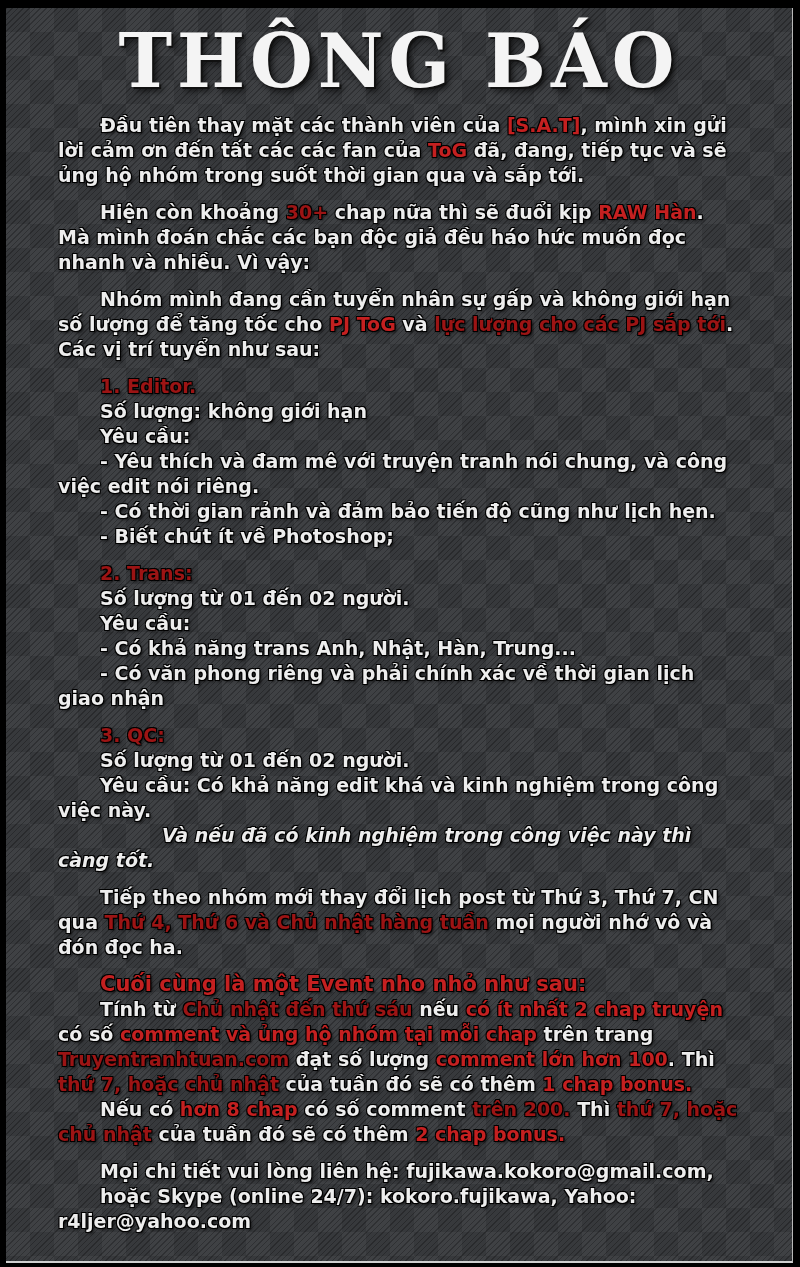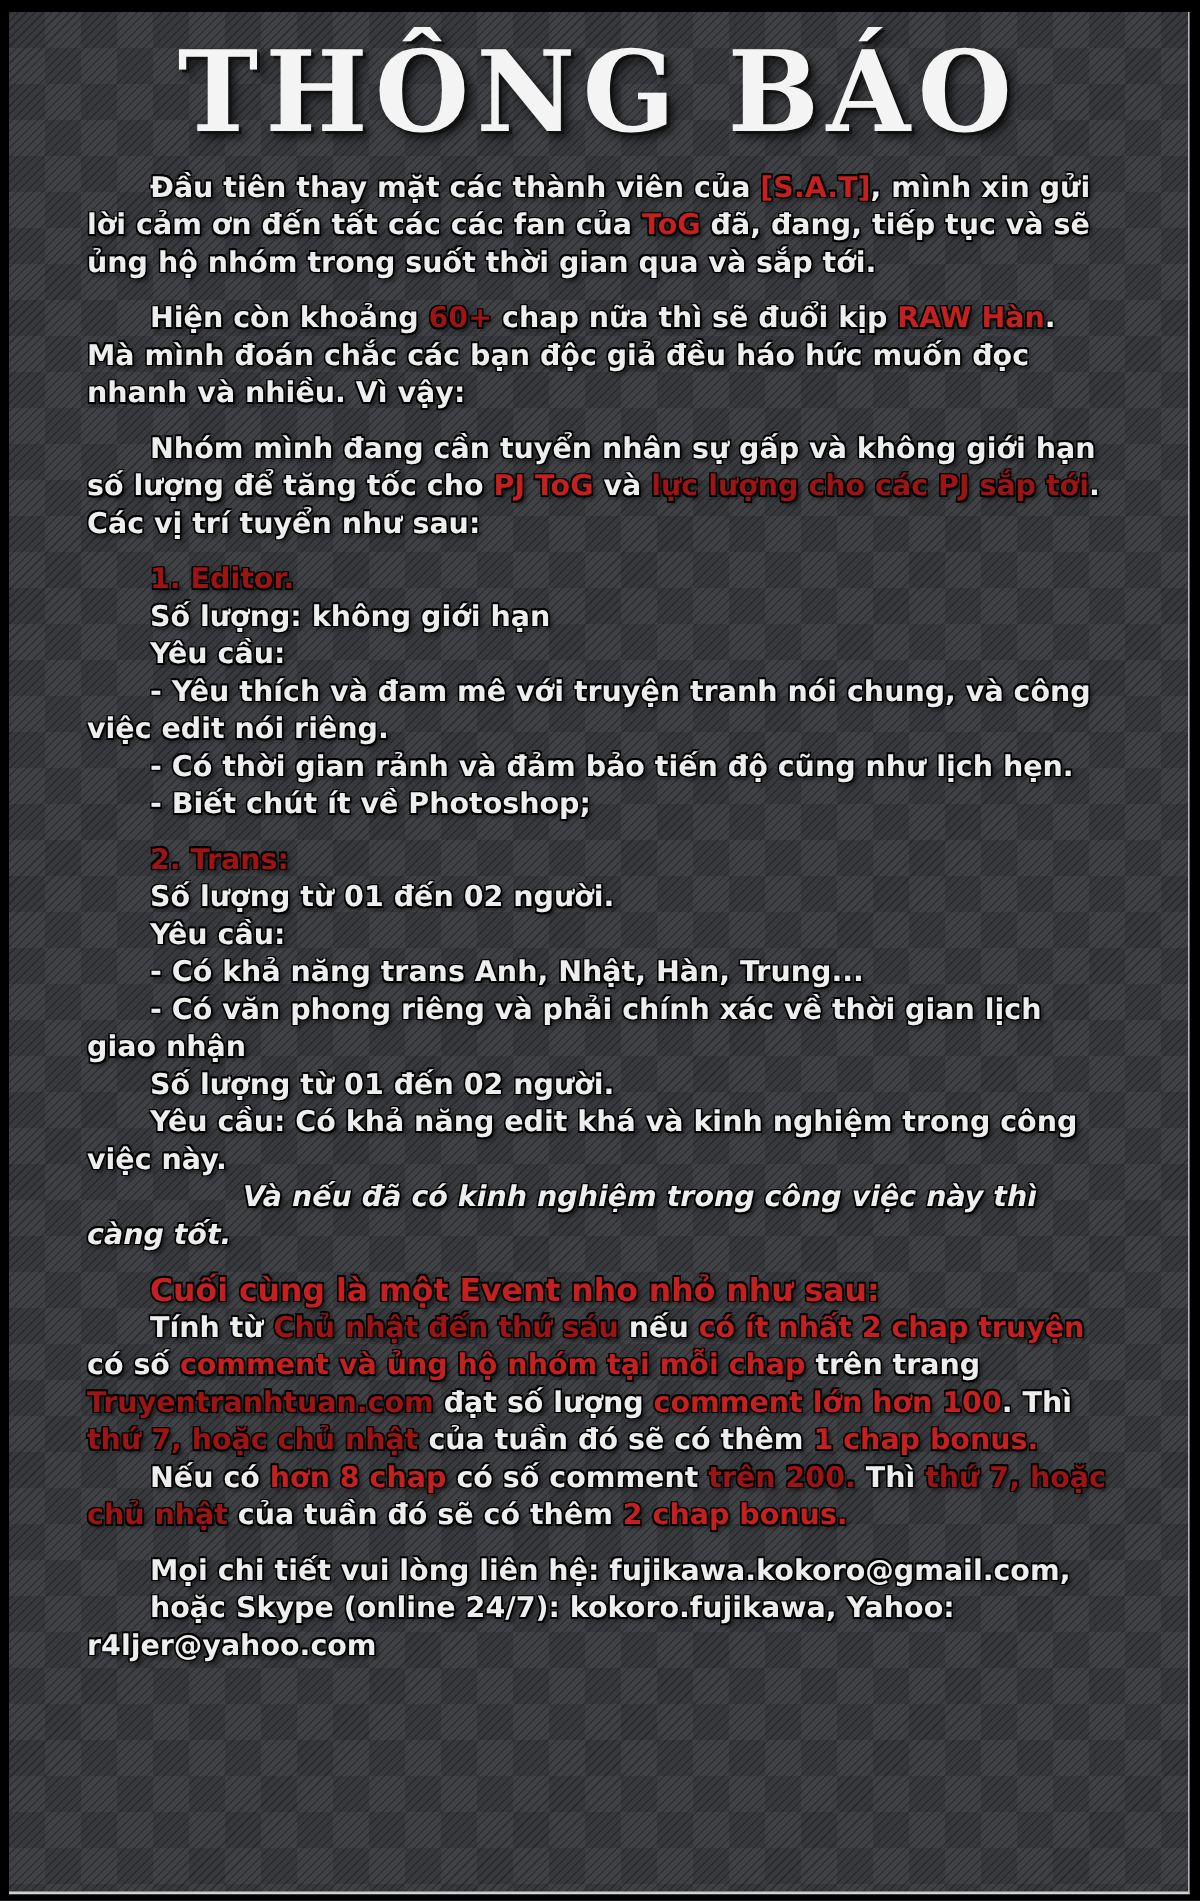--- a/index.html
+++ b/index.html
@@ -54,40 +54,42 @@
 </head>
 <body>
 
 <div class="page">
 
   <div class="title">THÔNG BÁO</div>
 
   <div class="content">
 
     <p class="ind"><span class="seg-w">Đầu tiên thay mặt các thành viên của </span><span class="seg-r">[S.A.T]</span><span class="seg-w">, mình xin gửi lời cảm ơn đến tất các các fan của </span><span class="seg-r">ToG</span><span class="seg-w"> đã, đang, tiếp tục và sẽ ủng hộ nhóm trong suốt thời gian qua và sắp tới.</span></p>
-    <p class="ind gap"><span class="seg-w">Hiện còn khoảng </span><span class="seg-rd">60+</span><span class="seg-w"> chap nữa thì sẽ đuổi kịp </span><span class="seg-r">RAW Hàn</span><span class="seg-w">. Mà mình đoán chắc các bạn độc giả đều háo hức muốn đọc nhanh và nhiều. Vì vậy:</span></p>
+    <p class="ind gap"><span class="seg-w">Hiện còn khoảng </span><span class="seg-rd">30+</span><span class="seg-w"> chap nữa thì sẽ đuổi kịp </span><span class="seg-r">RAW Hàn</span><span class="seg-w">. Mà mình đoán chắc các bạn độc giả đều háo hức muốn đọc nhanh và nhiều. Vì vậy:</span></p>
     <p class="ind gap"><span class="seg-w">Nhóm mình đang cần tuyển nhân sự gấp và không giới hạn số lượng để tăng tốc cho </span><span class="seg-r">PJ ToG</span><span class="seg-w"> và </span><span class="seg-rd">lực lượng cho các PJ sắp tới</span><span class="seg-w">. Các vị trí tuyển như sau:</span></p>
 
     <p class="ind gap"><span class="seg-rd">1. Editor.</span></p>
     <p class="ind"><span class="seg-w">Số lượng: không giới hạn</span></p>
     <p class="ind"><span class="seg-w">Yêu cầu:</span></p>
     <p class="ind"><span class="seg-w">- Yêu thích và đam mê với truyện tranh nói chung, và công việc edit nói riêng.</span></p>
     <p class="ind"><span class="seg-w">- Có thời gian rảnh và đảm bảo tiến độ cũng như lịch hẹn.</span></p>
     <p class="ind"><span class="seg-w">- Biết chút ít về Photoshop;</span></p>
 
     <p class="ind gap"><span class="seg-rd">2. Trans:</span></p>
     <p class="ind"><span class="seg-w">Số lượng từ 01 đến 02 người.</span></p>
     <p class="ind"><span class="seg-w">Yêu cầu:</span></p>
     <p class="ind"><span class="seg-w">- Có khả năng trans Anh, Nhật, Hàn, Trung...</span></p>
     <p class="ind"><span class="seg-w">- Có văn phong riêng và phải chính xác về thời gian lịch giao nhận</span></p>
 
+    <p class="ind gap"><span class="seg-rd">3. QC:</span></p>
     <p class="ind"><span class="seg-w">Số lượng từ 01 đến 02 người.</span></p>
     <p class="ind"><span class="seg-w">Yêu cầu: Có khả năng edit khá và kinh nghiệm trong công việc này.</span></p>
     <p class="deep"><span class="seg-w">Và nếu đã có kinh nghiệm trong công việc này thì càng tốt.</span></p>
 
+    <p class="ind gap"><span class="seg-w">Tiếp theo nhóm mới thay đổi lịch post từ Thứ 3, Thứ 7, CN qua </span><span class="seg-rd">Thứ 4, Thứ 6 và Chủ nhật hàng tuần</span><span class="seg-w"> mọi người nhớ vô và đón đọc ha.</span></p>
 
     <p class="ind gap big"><span class="seg-r">Cuối cùng là một Event nho nhỏ như sau:</span></p>
     <p class="ind"><span class="seg-w">Tính từ </span><span class="seg-rd">Chủ nhật đến thứ sáu</span><span class="seg-w"> nếu </span><span class="seg-r">có ít nhất 2 chap truyện</span><span class="seg-w"> có số </span><span class="seg-r">comment và ủng hộ nhóm tại mỗi chap</span><span class="seg-w"> trên trang </span><span class="seg-rd">Truyentranhtuan.com</span><span class="seg-w"> đạt số lượng </span><span class="seg-r">comment lớn hơn 100</span><span class="seg-w">. Thì </span><span class="seg-rd">thứ 7, hoặc chủ nhật</span><span class="seg-w"> của tuần đó sẽ có thêm </span><span class="seg-r">1 chap bonus.</span></p>
     <p class="ind"><span class="seg-w">Nếu có </span><span class="seg-r">hơn 8 chap</span><span class="seg-w"> có số comment </span><span class="seg-rd">trên 200.</span><span class="seg-w"> Thì </span><span class="seg-rd">thứ 7, hoặc chủ nhật</span><span class="seg-w"> của tuần đó sẽ có thêm </span><span class="seg-r">2 chap bonus.</span></p>
 
     <p class="ind gap"><span class="seg-w">Mọi chi tiết vui lòng liên hệ: fujikawa.kokoro@gmail.com,</span></p>
     <p class="ind"><span class="seg-w">hoặc Skype (online 24/7): kokoro.fujikawa, Yahoo: r4ljer@yahoo.com</span></p>
   </div>
 
 </div>

